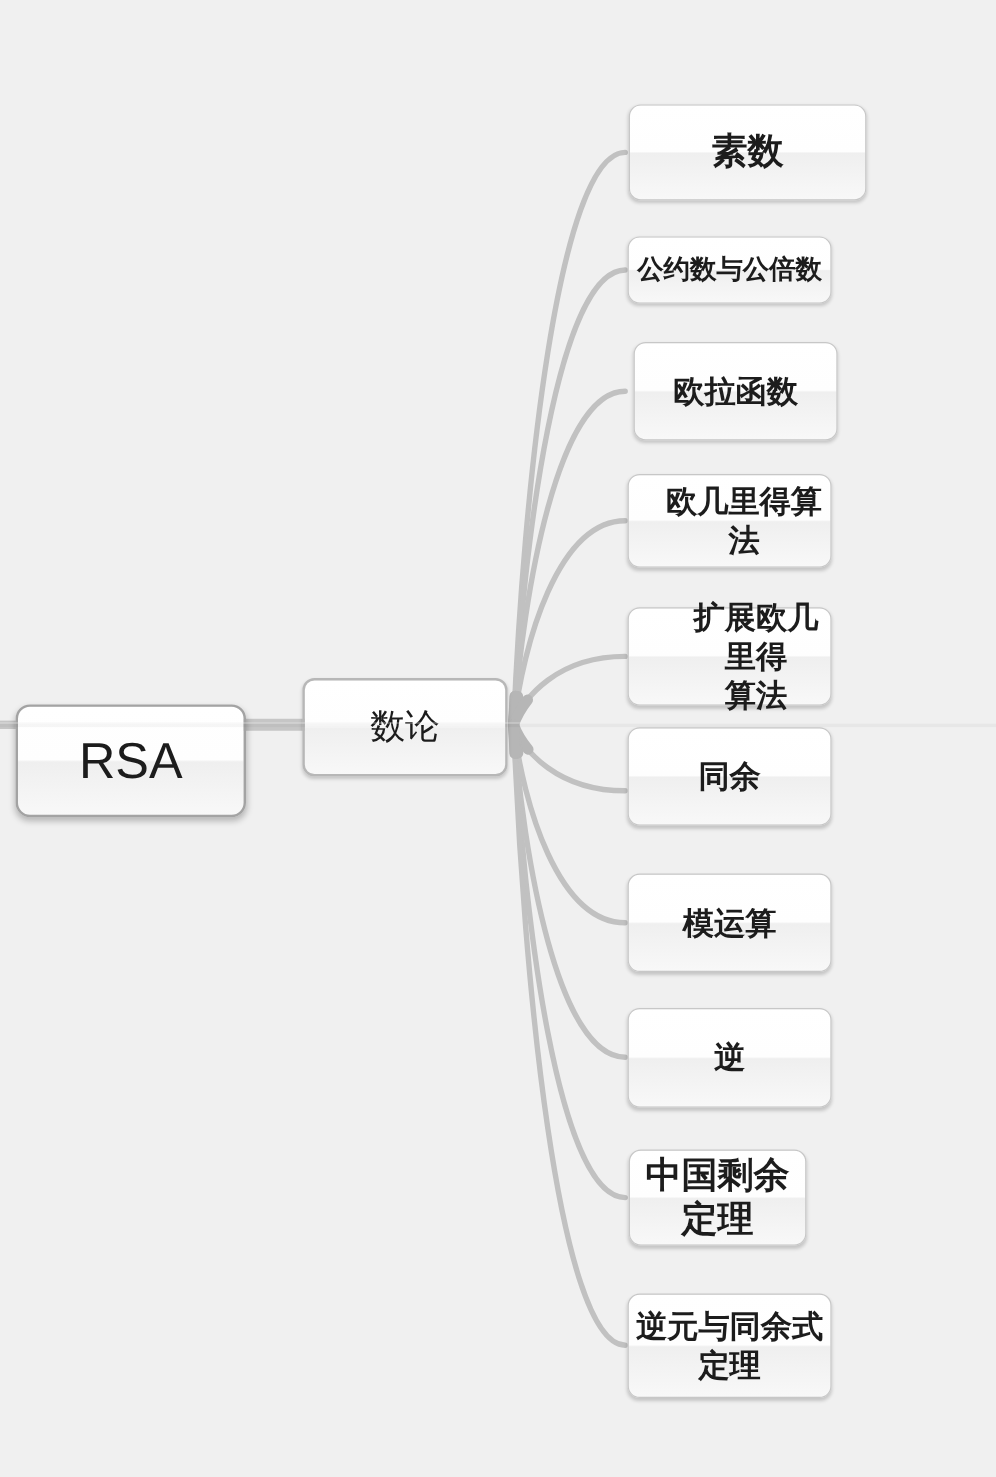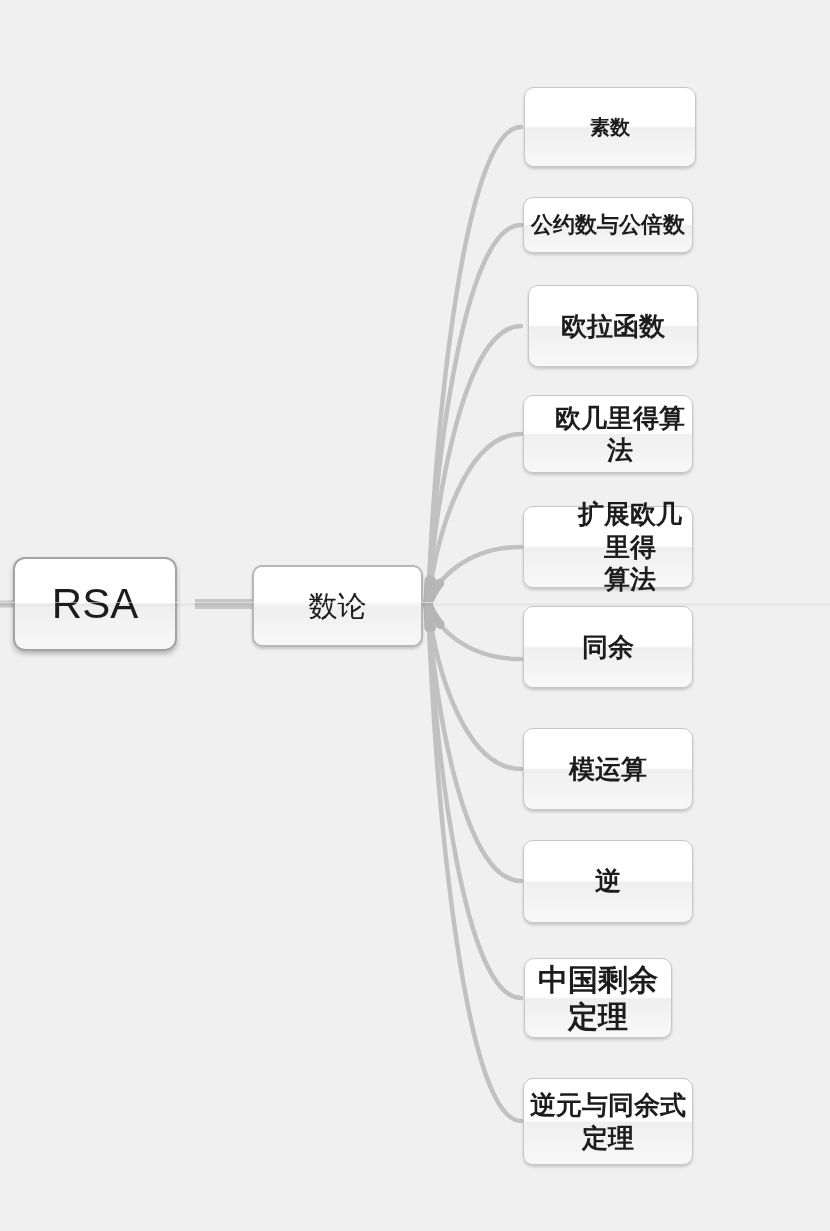--- a/index.html
+++ b/index.html
@@ -75,29 +75,29 @@
     <path class="trunk" d="M428,604 C436,493 465,326 521,326"></path>
     <path class="trunk" d="M428,604 C436,536 465,434 521,434"></path>
     <path class="trunk" d="M428,604 C436,581 465,547 521,547"></path>
     <path class="trunk" d="M428,604 C436,626 465,659 521,659"></path>
     <path class="trunk" d="M428,604 C436,670 465,769 521,769"></path>
     <path class="trunk" d="M428,604 C436,715 465,881 521,881"></path>
     <path class="trunk" d="M428,604 C436,762 465,998 521,998"></path>
     <path class="trunk" d="M428,604 C436,811 465,1121 521,1121"></path>
   </svg>
 
-  <div class="node root" style="left:13px;top:557px;width:164px;height:94px;">
+  <div class="node root" style="left:13px;top:587px;width:192px;height:94px;">
     <span class="lbl">RSA</span>
   </div>
 
   <div class="node branch" style="left:252px;top:565px;width:171px;height:82px;">
     <span class="lbl">数论</span>
   </div>
 
-  <div class="node child" style="left:524px;top:87px;width:172px;height:80px;font-size:20px;align-items:center;">
+  <div class="node child" style="left:524px;top:87px;width:198px;height:80px;font-size:30px;align-items:center;">
     <span class="lbl">素数</span>
   </div>
 
   <div class="node child" style="left:523px;top:197px;width:170px;height:56px;font-size:22px;text-align:center;">
     <span class="lbl">公约数与公倍数</span>
   </div>
 
   <div class="node child" style="left:528px;top:285px;width:170px;height:82px;font-size:26px;">
     <span class="lbl">欧拉函数</span>
   </div>

